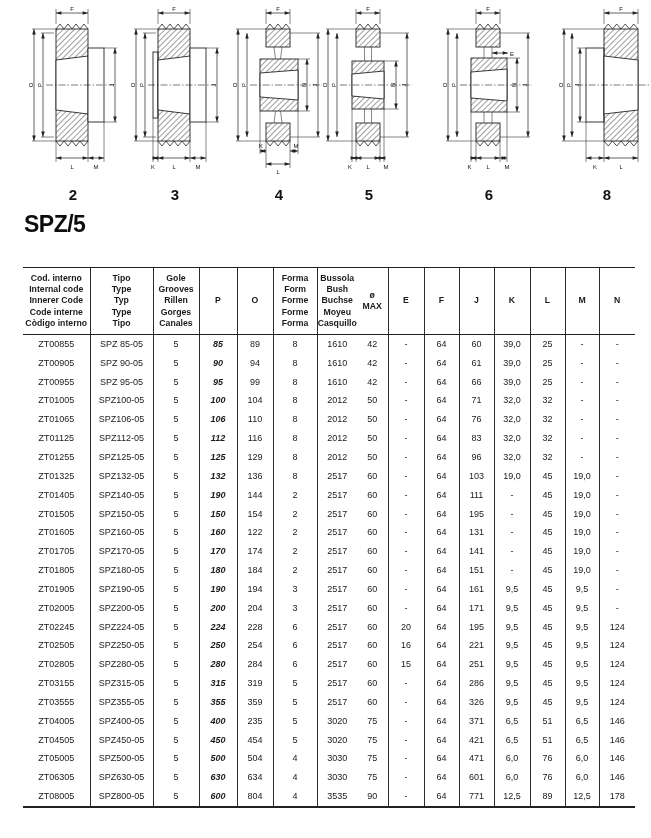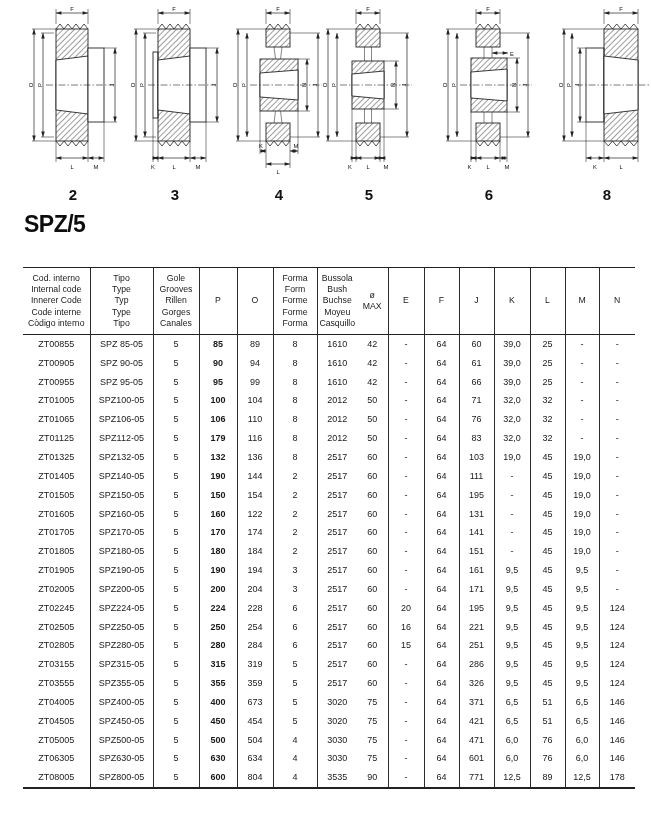--- a/index.html
+++ b/index.html
@@ -18,33 +18,33 @@
   .ext{stroke:#222;stroke-width:.55;}
   .dim{stroke:#222;stroke-width:.7;marker-start:url(#ar);marker-end:url(#ar);}
   .cl{stroke:#222;stroke-width:.6;stroke-dasharray:7 2 1.5 2;}
   .dt{font-family:"Liberation Sans",sans-serif;font-size:5.8px;fill:#111;}
   
   #title{position:absolute;left:24px;top:211px;font-size:23px;font-weight:bold;
          letter-spacing:-.5px;color:#0d0d0d;}
   
   #spztable{position:absolute;left:23px;top:267px;width:612px;border-collapse:collapse;
             table-layout:fixed;}
-  #spztable th{font-size:8.7px;font-weight:normal;white-space:pre-line;line-height:1.3;
+  #spztable th{font-size:8.7px;font-weight:bold;white-space:pre-line;line-height:1.3;
                text-align:center;vertical-align:middle;height:64px;padding:1px 0;
                border-top:1.8px solid #222;border-bottom:1.8px solid #222;}
   #spztable td{font-size:9px;text-align:center;vertical-align:middle;height:18.85px;
                line-height:1;padding:0;}
   #spztable tbody tr:last-child td{border-bottom:2.2px solid #222;}
   #spztable th:nth-child(n+2),#spztable td:nth-child(n+2){border-left:1px solid #2c2c2c;}
   #spztable th:nth-child(8),#spztable td:nth-child(8){border-left:none;}
   #spztable th:nth-child(4),#spztable td:nth-child(4),
   #spztable th:nth-child(6),#spztable td:nth-child(6),
   #spztable th:nth-child(7),#spztable td:nth-child(7),
   #spztable th:nth-child(9),#spztable td:nth-child(9){border-left-width:1.8px;}
-  #spztable td.pcol{font-weight:bold;}
+  #spztable td.pcol{font-weight:bold;font-style:italic;}
 </style>
 </head>
 <body>
 
 <div id="page">
 
   <svg width="0" height="0" style="position:absolute">
     <defs>
       <pattern id="hp" patternUnits="userSpaceOnUse" width="4" height="4" patternTransform="rotate(45)">
         <line x1="0" y1="0" x2="0" y2="4" stroke="#3d3d3d" stroke-width="1"></line>
@@ -446,34 +446,51 @@
           <td>76</td>
           <td>32,0</td>
           <td>32</td>
           <td>-</td>
           <td>-</td>
         </tr>
         <tr>
           <td>ZT01125</td>
           <td>SPZ112-05</td>
           <td>5</td>
-          <td class="pcol">179</td>
+          <td class="pcol">112</td>
           <td>116</td>
           <td>8</td>
           <td>2012</td>
           <td>50</td>
           <td>-</td>
           <td>64</td>
           <td>83</td>
           <td>32,0</td>
           <td>32</td>
           <td>-</td>
           <td>-</td>
         </tr>
         <tr>
+          <td>ZT01255</td>
+          <td>SPZ125-05</td>
+          <td>5</td>
+          <td class="pcol">125</td>
+          <td>129</td>
+          <td>8</td>
+          <td>2012</td>
+          <td>50</td>
+          <td>-</td>
+          <td>64</td>
+          <td>96</td>
+          <td>32,0</td>
+          <td>32</td>
+          <td>-</td>
+          <td>-</td>
+        </tr>
+        <tr>
           <td>ZT01325</td>
           <td>SPZ132-05</td>
           <td>5</td>
           <td class="pcol">132</td>
           <td>136</td>
           <td>8</td>
           <td>2517</td>
           <td>60</td>
           <td>-</td>
           <td>64</td>
@@ -685,21 +702,21 @@
           <td>9,5</td>
           <td>45</td>
           <td>9,5</td>
           <td>124</td>
         </tr>
         <tr>
           <td>ZT04005</td>
           <td>SPZ400-05</td>
           <td>5</td>
           <td class="pcol">400</td>
-          <td>673</td>
+          <td>235</td>
           <td>5</td>
           <td>3020</td>
           <td>75</td>
           <td>-</td>
           <td>64</td>
           <td>371</td>
           <td>6,5</td>
           <td>51</td>
           <td>6,5</td>
           <td>146</td>

